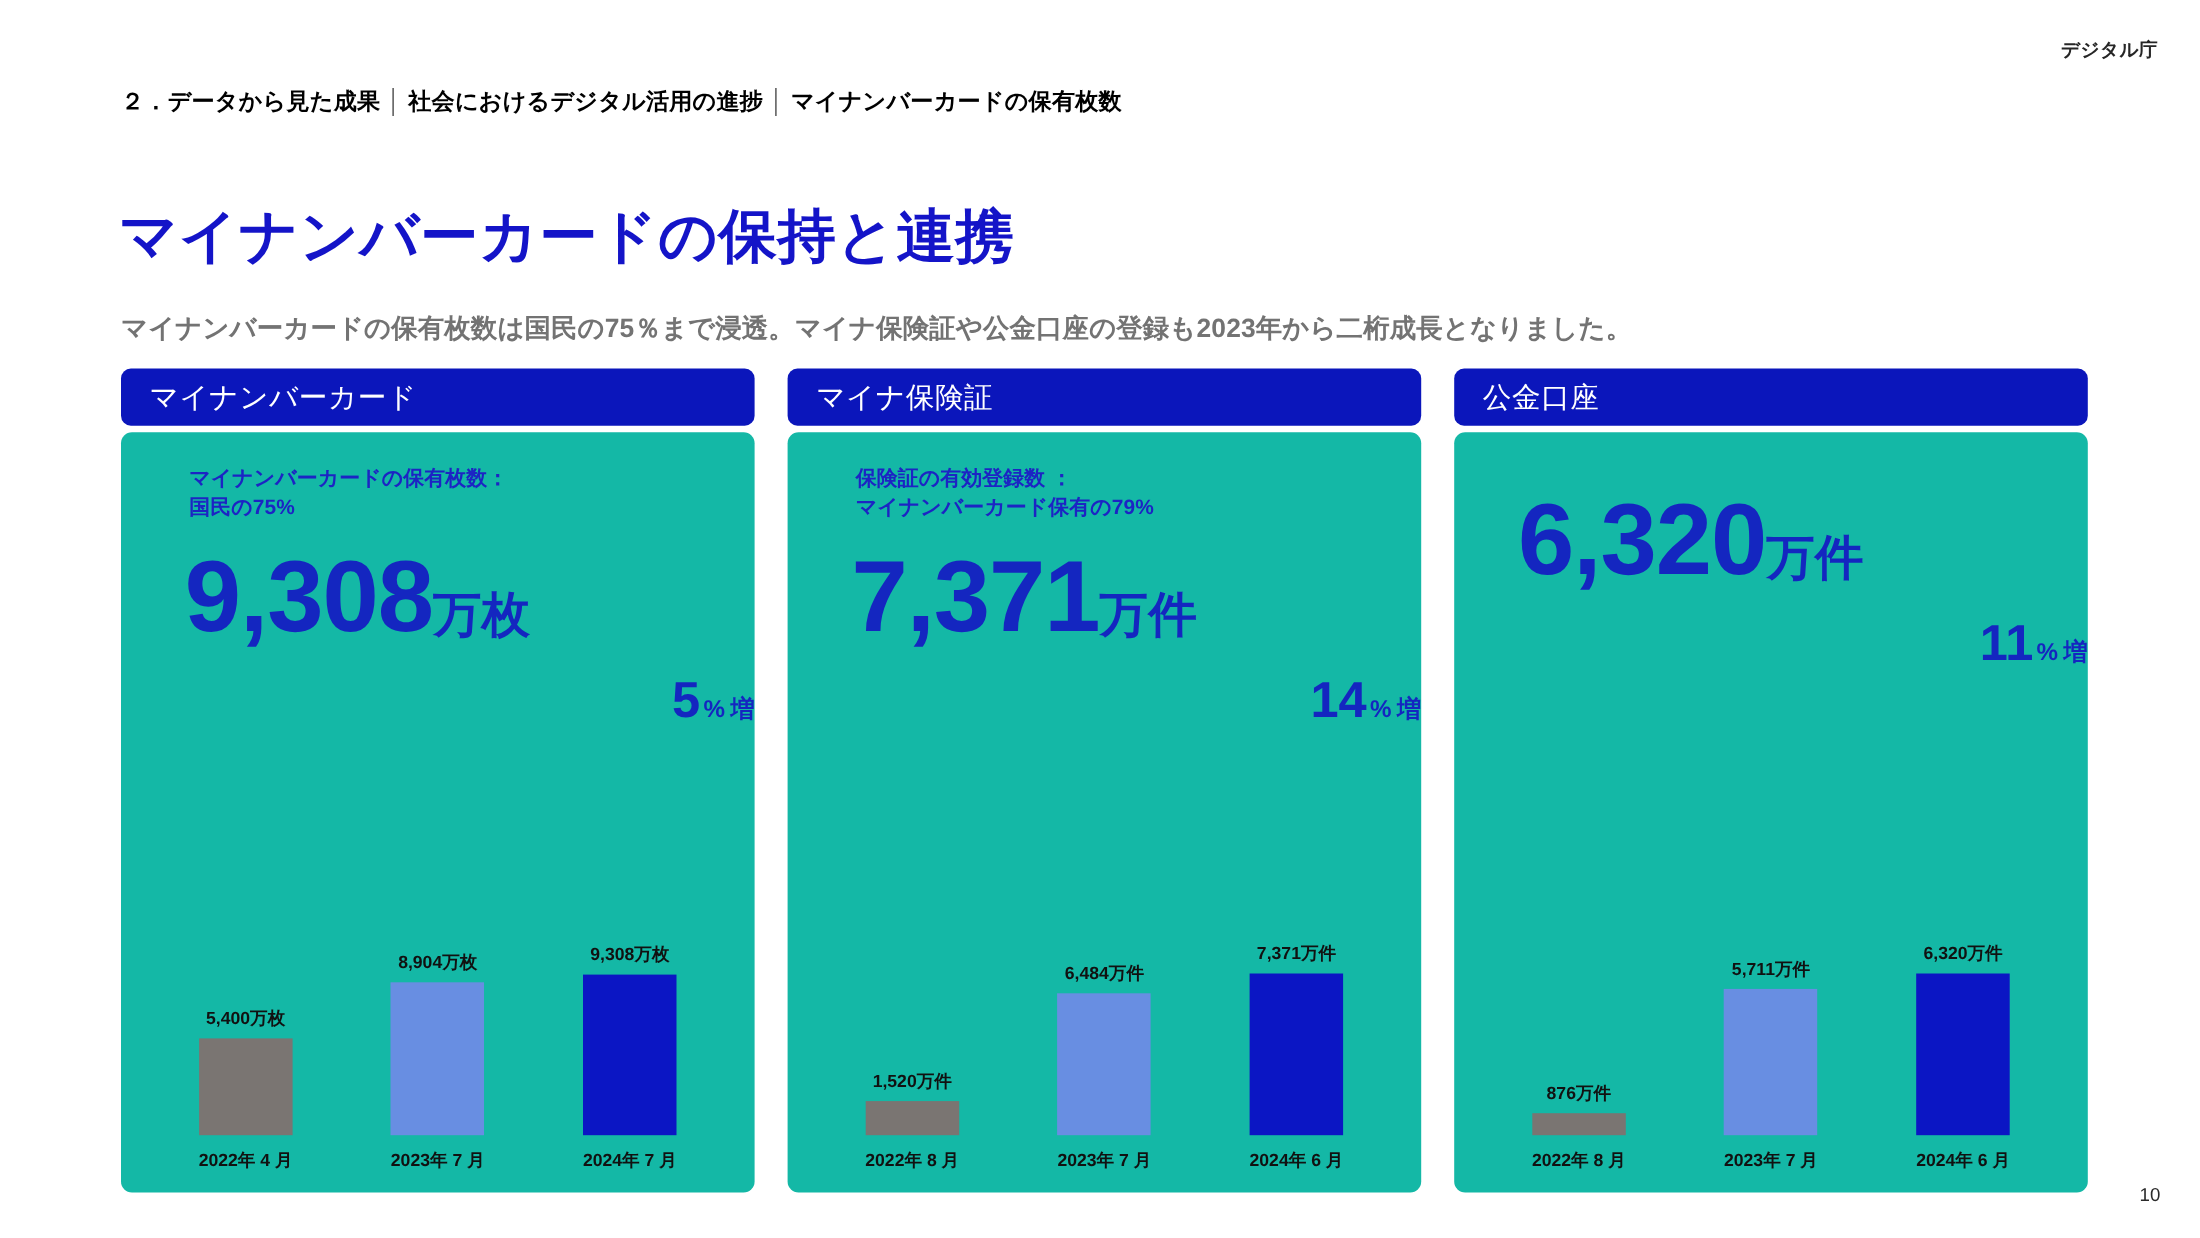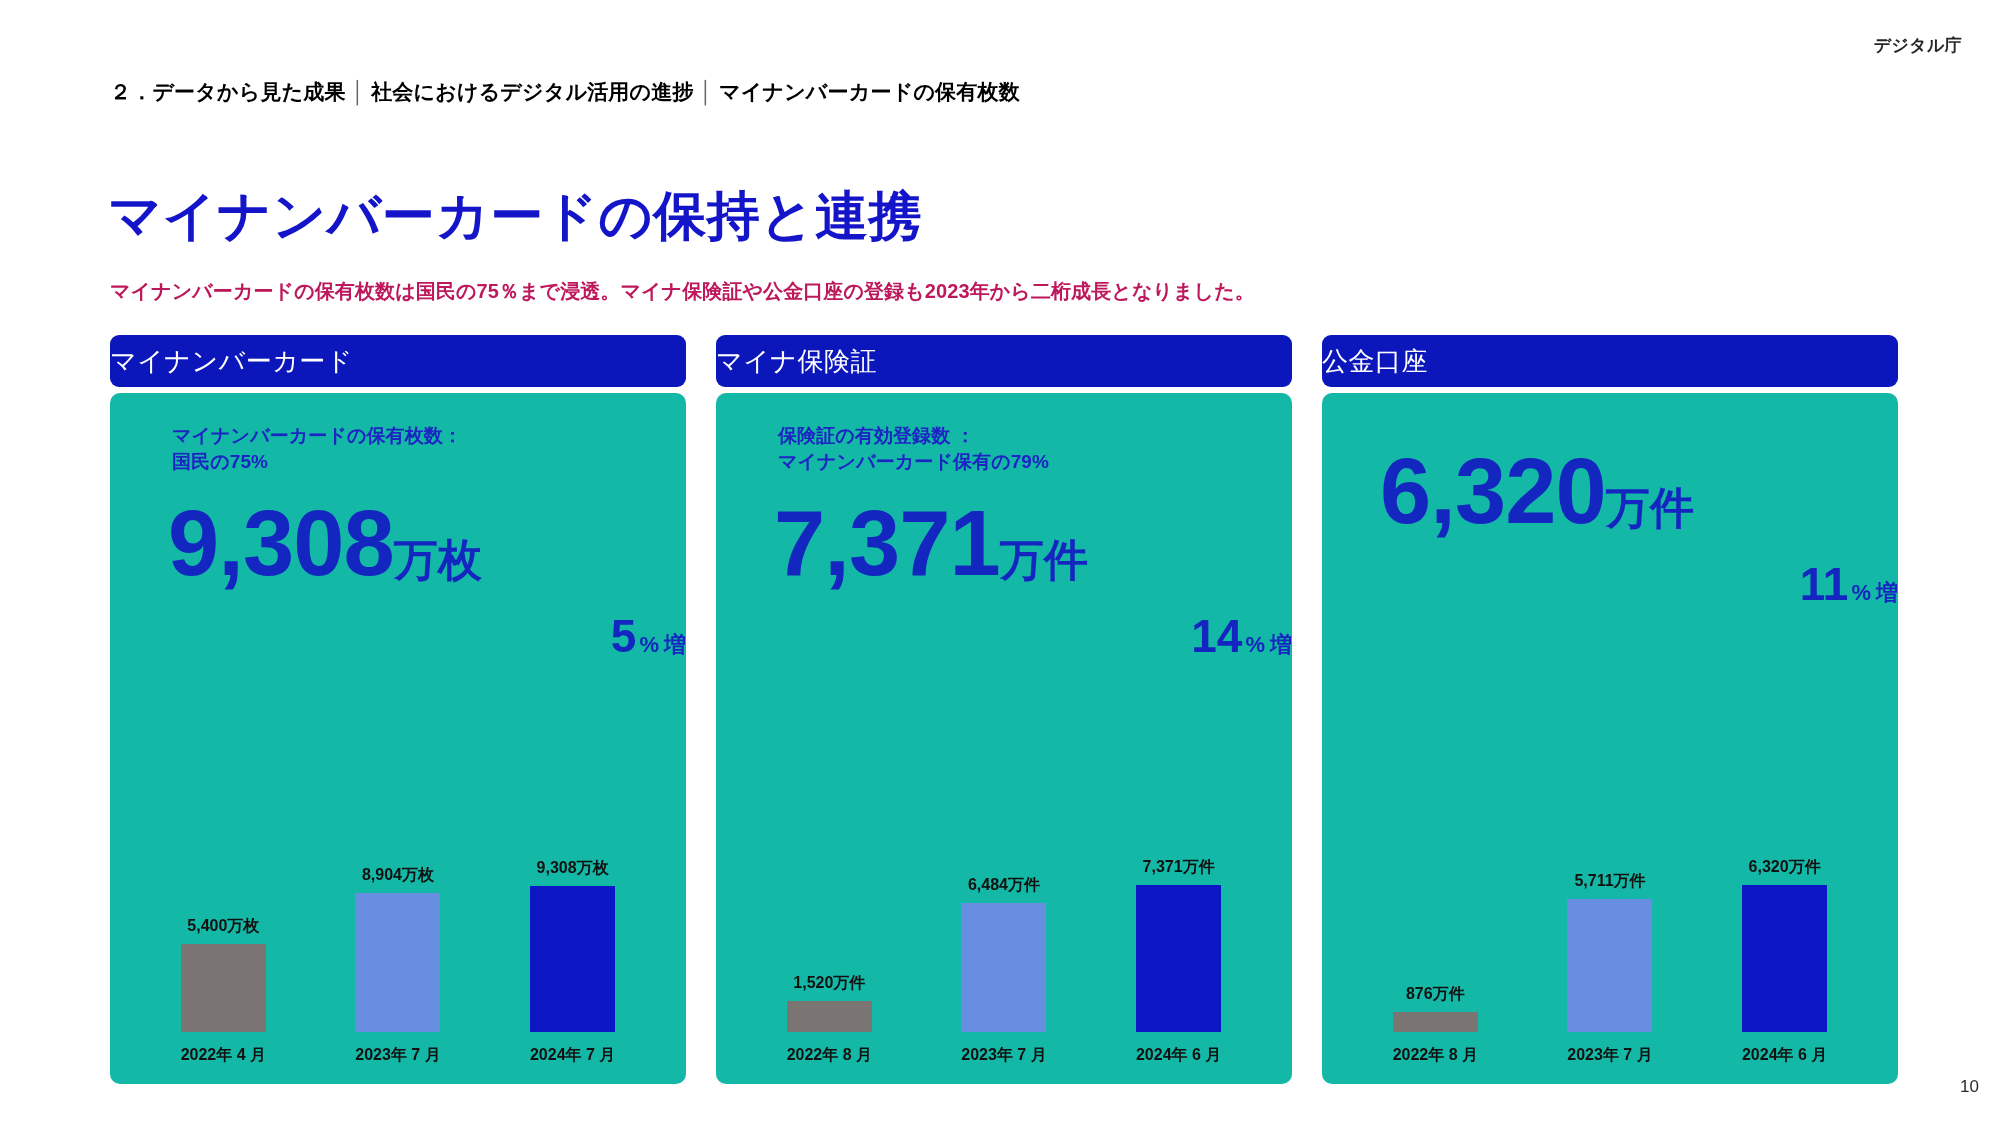--- a/index.html
+++ b/index.html
@@ -49,23 +49,23 @@
     font-size: 53px;
     font-weight: 700;
     color: #1414c8;
     letter-spacing: 0.01em;
     line-height: 1;
   }
   .lede {
     position: absolute;
     top: 258px;
     left: 110px;
-    font-size: 20px;
-    font-weight: 700;
-    color: #be185d;
+    font-size: 24px;
+    font-weight: 700;
+    color: #737373;
     letter-spacing: 0.005em;
     white-space: nowrap;
   }
 
   
   .cards {
     position: absolute;
     top: 335px;
     left: 110px;
     width: 1788px;
@@ -77,20 +77,21 @@
     display: flex;
     flex-direction: column;
   }
   .card-header {
     height: 52px;
     border-radius: 9px;
     background: #0b16bb;
     color: #ffffff;
     display: flex;
     align-items: center;
+    padding-left: 26px;
     font-size: 26px;
     font-weight: 400;
     letter-spacing: 0.02em;
     box-sizing: border-box;
   }
   .card-body {
     margin-top: 6px;
     height: 691px;
     border-radius: 10px;
     background: #14b8a6;
@@ -185,21 +186,21 @@
     font-size: 16px;
     font-weight: 700;
     color: #111111;
     margin-top: 13px;
     white-space: nowrap;
   }
 
   
   .page-number {
     position: absolute;
-    right: 21px;
+    right: 36px;
     bottom: 28px;
     font-size: 17px;
     color: #2b2b2b;
     font-weight: 400;
   }
 </style>
 </head>
 <body>
 
 <div class="org-logo">デジタル庁</div>

